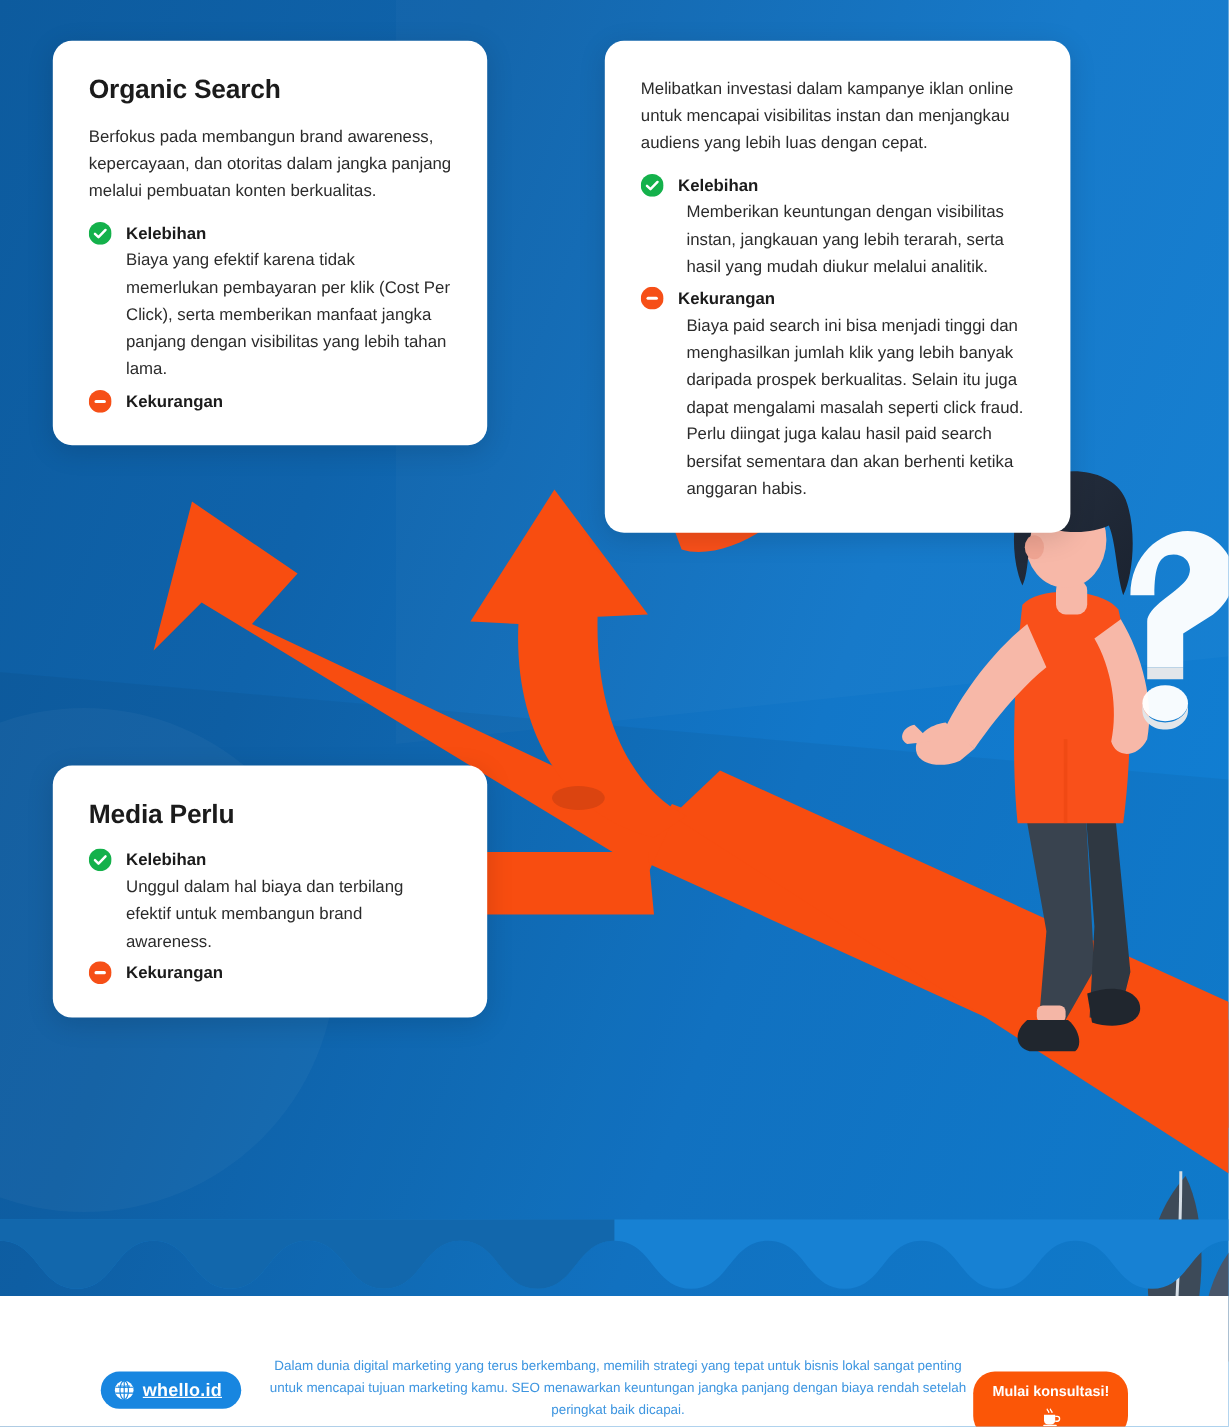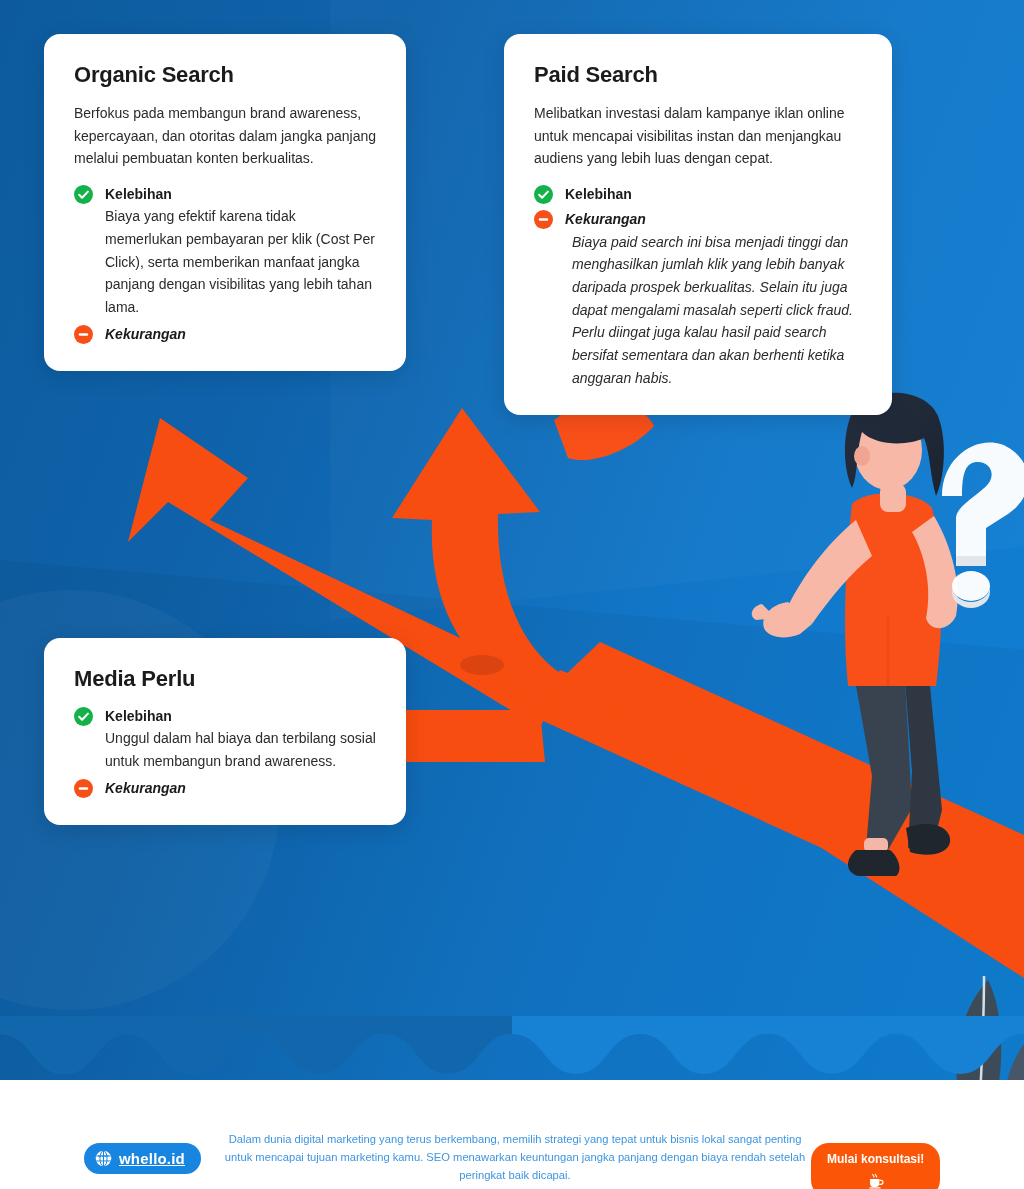--- a/index.html
+++ b/index.html
@@ -96,21 +96,21 @@
   .card-title {
     font-size: 22px; font-weight: 700; color: #1b1b1b;
     letter-spacing: -0.2px;
     margin-bottom: 14px;
   }
   .card-desc {
     font-size: 14px; line-height: 1.62; color: #2b2b2b;
     margin-bottom: 14px;
   }
   .point { position: relative; padding-left: 31px; margin-bottom: 5px; }
-  .point:last-child { margin-bottom: 0; font-style: italic; }
+  .point:last-child { margin-bottom: 0; }
   .point .badge {
     position: absolute; left: 0; top: 1px;
     width: 19px; height: 19px; border-radius: 50%;
     display: block;
   }
   .point .ptitle {
     font-size: 14px; font-weight: 700; color: #1b1b1b;
     line-height: 1.45; margin-bottom: 1px;
   }
   .point .ptext {
@@ -264,31 +264,31 @@
         <svg viewBox="0 0 24 24" width="19" height="19">
             <circle cx="12" cy="12" r="12" fill="#f64f17"></circle>
             <rect x="6" y="10.4" width="12" height="3.3" rx="1.6" fill="#fff"></rect>
           </svg>
       </span>
       <div class="ptitle">Kekurangan</div>
     </div>
   </div>
 
   <div class="card" id="card-paid">
-    <div class="card-title">Paid Search</div>
     <div class="card-desc">Melibatkan investasi dalam kampanye iklan online untuk mencapai visibilitas instan dan menjangkau audiens yang lebih luas dengan cepat.</div>
 
     <div class="point indented">
       <span class="badge">
         <svg viewBox="0 0 24 24" width="19" height="19">
             <circle cx="12" cy="12" r="12" fill="#14b14b"></circle>
             <path d="M6.5 12.4 L10.2 16 L17.6 8.4" stroke="#fff" stroke-width="2.6" fill="none" stroke-linecap="round" stroke-linejoin="round"></path>
           </svg>
       </span>
       <div class="ptitle">Kelebihan</div>
+      <div class="ptext">Memberikan keuntungan dengan visibilitas instan, jangkauan yang lebih terarah, serta hasil yang mudah diukur melalui analitik.</div>
     </div>
 
     <div class="point indented">
       <span class="badge">
         <svg viewBox="0 0 24 24" width="19" height="19">
             <circle cx="12" cy="12" r="12" fill="#f64f17"></circle>
             <rect x="6" y="10.4" width="12" height="3.3" rx="1.6" fill="#fff"></rect>
           </svg>
       </span>
       <div class="ptitle">Kekurangan</div>
@@ -300,21 +300,21 @@
     <div class="card-title">Media Perlu</div>
 
     <div class="point">
       <span class="badge">
         <svg viewBox="0 0 24 24" width="19" height="19">
             <circle cx="12" cy="12" r="12" fill="#14b14b"></circle>
             <path d="M6.5 12.4 L10.2 16 L17.6 8.4" stroke="#fff" stroke-width="2.6" fill="none" stroke-linecap="round" stroke-linejoin="round"></path>
           </svg>
       </span>
       <div class="ptitle">Kelebihan</div>
-      <div class="ptext">Unggul dalam hal biaya dan terbilang sosial untuk membangun brand awareness.</div>
+      <div class="ptext">Unggul dalam hal biaya dan terbilang efektif untuk membangun brand awareness.</div>
     </div>
 
     <div class="point">
       <span class="badge">
         <svg viewBox="0 0 24 24" width="19" height="19">
             <circle cx="12" cy="12" r="12" fill="#f64f17"></circle>
             <rect x="6" y="10.4" width="12" height="3.3" rx="1.6" fill="#fff"></rect>
           </svg>
       </span>
       <div class="ptitle">Kekurangan</div>

